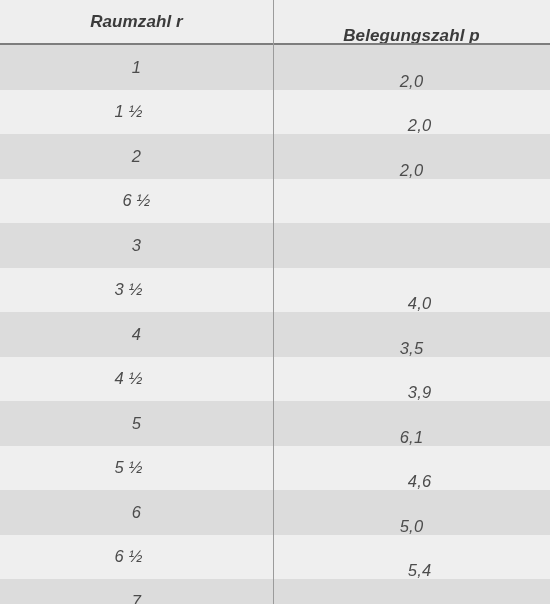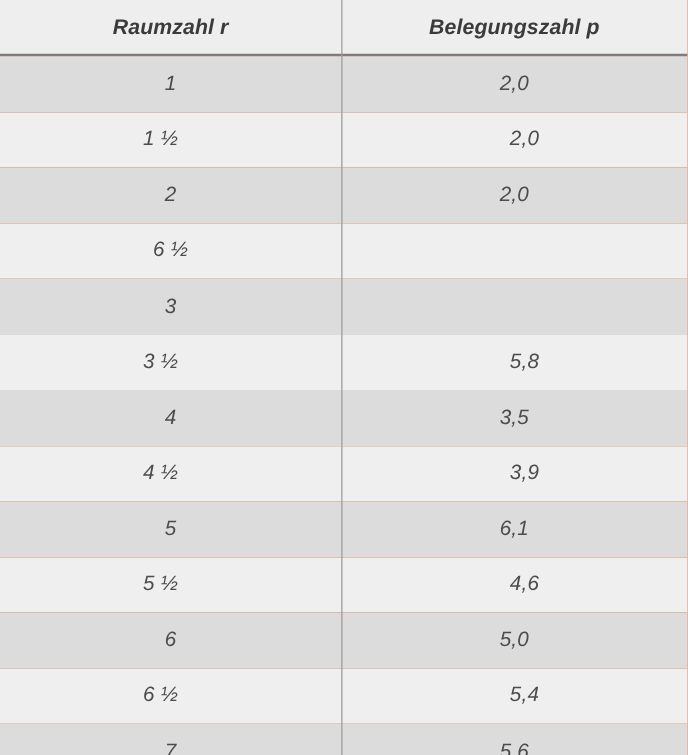--- a/index.html
+++ b/index.html
@@ -33,21 +33,21 @@
     box-sizing: border-box;
   }
   .thead .cell {
     display: flex;
     align-items: center;
     justify-content: center;
     height: 43px;
     box-sizing: border-box;
   }
   .col-left  { width: 273px; }
-  .col-right { width: 277px; }
+  .col-right { width: 277px; margin-top: 14px; }
 
   .thead .cell span {
     font-size: 17px;
     font-weight: 700;
     color: #3b3b3b;
     letter-spacing: 0.1px;
     white-space: nowrap;
   }
 
   .header-rule {
@@ -153,21 +153,21 @@
       <div class="cell col-left">
           <span>3</span>
         </div>
     </div>
 
     <div class="trow light">
       <div class="cell col-left">
           <span>3 ½</span>
         </div>
       <div class="cell col-right">
-          <span>5,8</span>
+          <span>4,0</span>
         </div>
     </div>
 
     <div class="trow dark">
       <div class="cell col-left">
           <span>4</span>
         </div>
       <div class="cell col-right">
           <span>3,5</span>
         </div>

